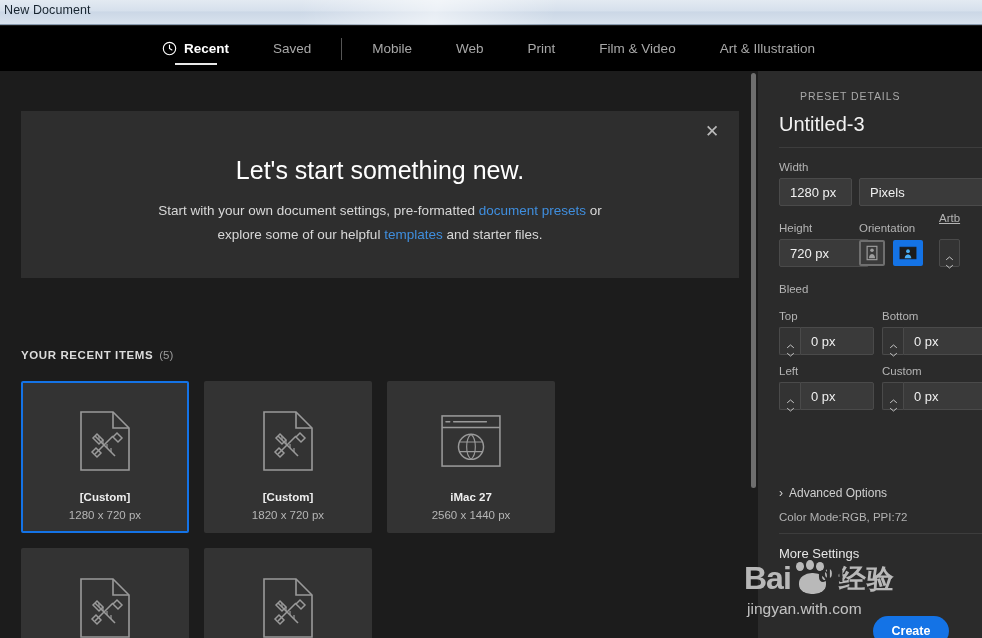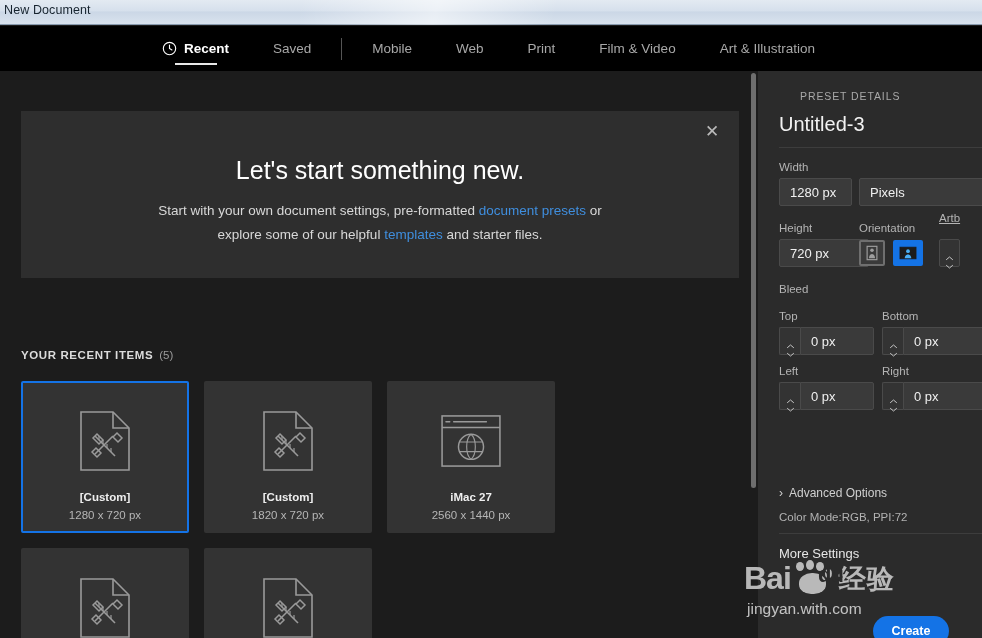--- a/index.html
+++ b/index.html
@@ -433,21 +433,21 @@
         <span><svg viewBox="0 0 10 6" width="9" height="5">
               <path d="M1 4.6 L5 1.2 L9 4.6" fill="none" stroke="#c6c6c6" stroke-width="1.2"></path>
             </svg></span>
         <span><svg viewBox="0 0 10 6" width="9" height="5">
               <path d="M1 1.4 L5 4.8 L9 1.4" fill="none" stroke="#c6c6c6" stroke-width="1.2"></path>
             </svg></span>
       </div>
       <div class="inputbox">0 px</div>
     </div>
 
-    <div style="position:absolute;left:124px;top:294px;" class="fld-label">Right</div>
+    <div style="position:absolute;left:124px;top:294px;" class="fld-label">Custom</div>
     <div class="spin-combo" style="position:absolute;left:124px;top:311px;width:107px;">
       <div class="stepper">
         <span><svg viewBox="0 0 10 6" width="9" height="5">
               <path d="M1 4.6 L5 1.2 L9 4.6" fill="none" stroke="#c6c6c6" stroke-width="1.2"></path>
             </svg></span>
         <span><svg viewBox="0 0 10 6" width="9" height="5">
               <path d="M1 1.4 L5 4.8 L9 1.4" fill="none" stroke="#c6c6c6" stroke-width="1.2"></path>
             </svg></span>
       </div>
       <div class="inputbox">0 px</div>

